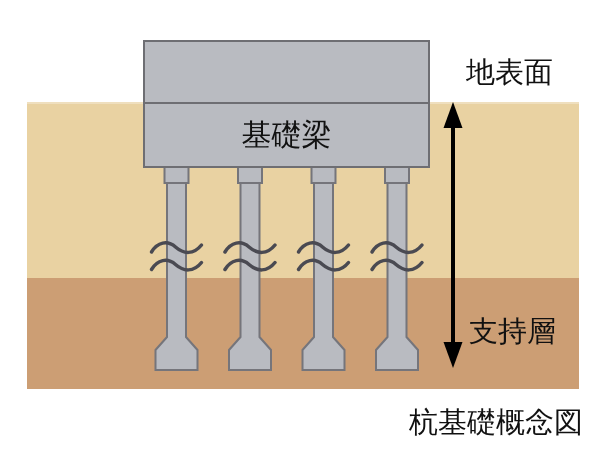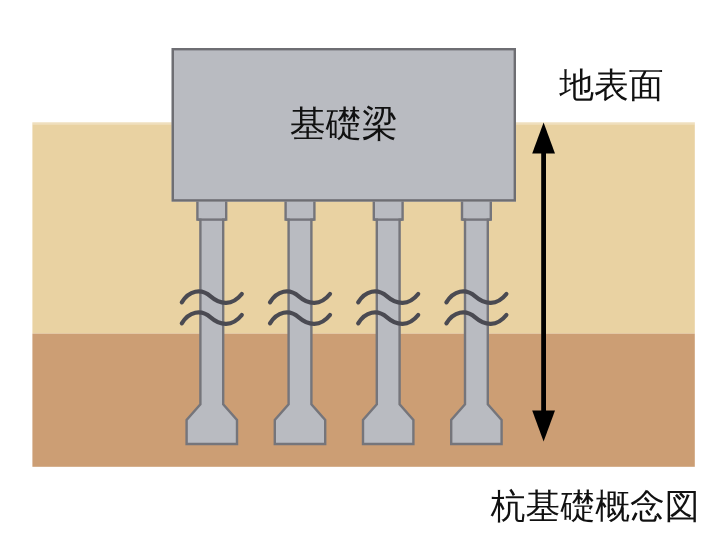--- a/index.html
+++ b/index.html
@@ -61,21 +61,21 @@
   .dim-line { stroke: var(--arrow); stroke-width: 4; }
   .dim-head { fill: var(--arrow); }
   .building {
     position: absolute;
     left: 143px; top: 40px;
     width: 287px; height: 128px;
     box-sizing: border-box;
     border: 2px solid var(--structure-stroke);
     background: var(--structure-fill);
     display: flex;
-    flex-direction: row;
+    flex-direction: column;
   }
   .building-upper {
     height: 60px;
     border-bottom: 2px solid var(--structure-stroke);
   }
   .building-lower {
     flex: 1;
     display: flex;
     align-items: center;
     justify-content: center;
@@ -160,16 +160,17 @@
   <div class="building">
     <div class="building-upper"></div>
     <div class="building-lower">
       <span class="beam-label">基礎梁</span>
     </div>
   </div>
 
   <div class="side-label lbl-ground">地表面</div>
 
 
+  <div class="side-label lbl-support">支持層</div>
 
   <div class="caption">杭基礎概念図</div>
 
 </div>
 
 </body></html>

